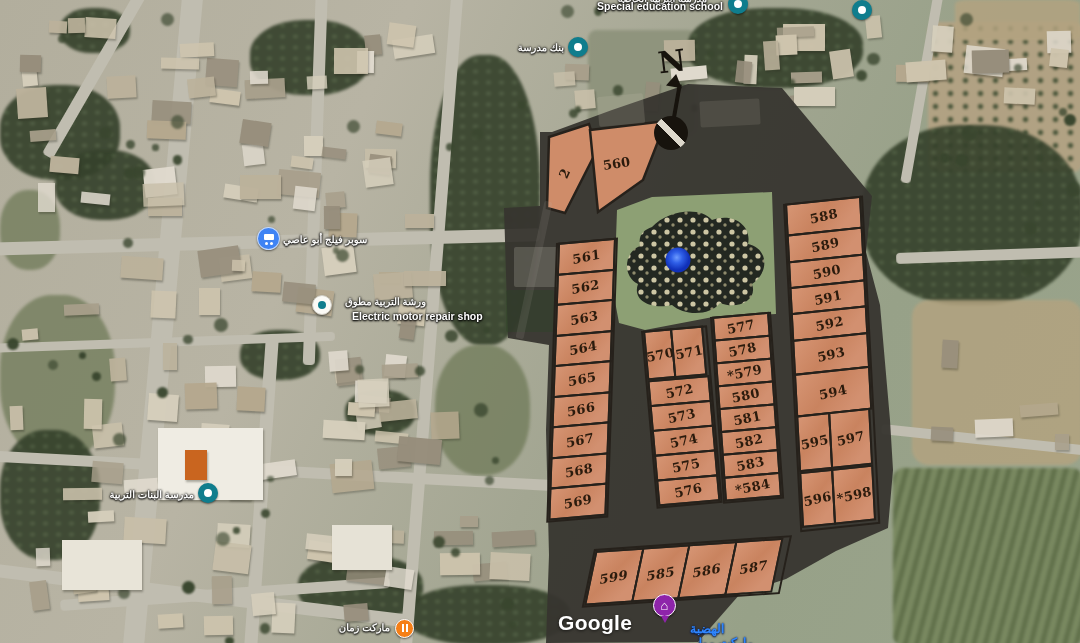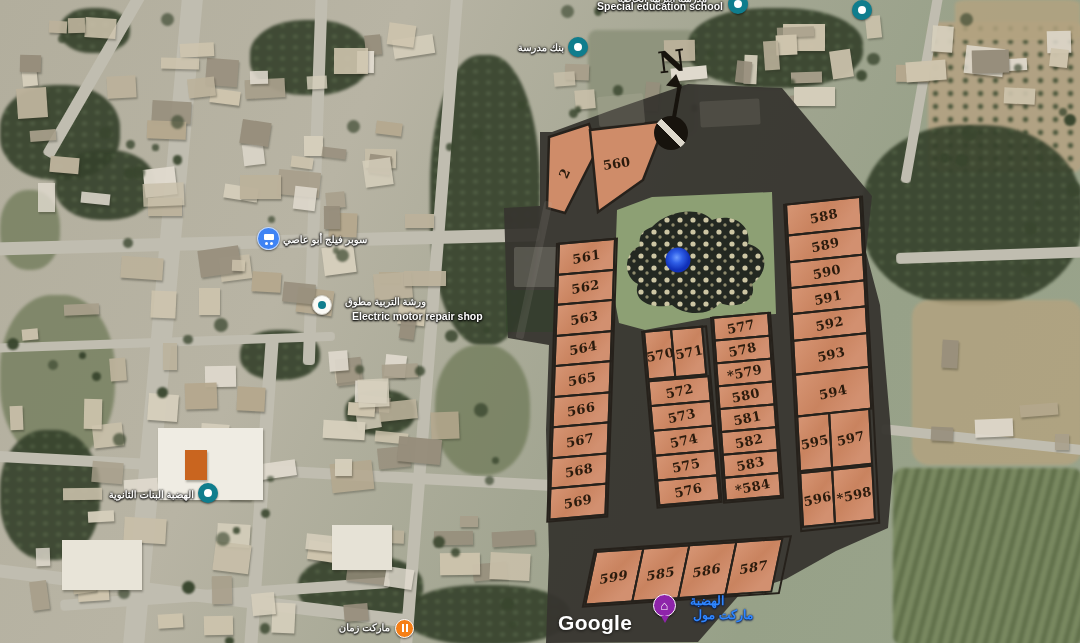--- a/index.html
+++ b/index.html
@@ -52,21 +52,21 @@
   .pin.whitec{width:20px;height:20px;background:#fbfaf6;border:1px solid #cfccc2;}
   .dotc{position:absolute;left:5px;top:5px;width:8px;height:8px;border-radius:50%;background:#0f7d8d;}
   .pin.purple{width:23px;height:23px;background:#8e24aa;border:1.5px solid #fff;color:#fff;display:flex;align-items:center;justify-content:center;font-size:13px;line-height:1;}
   .pin.purple::after{content:"⌂";}
   .ptail{position:absolute;left:7px;top:21px;width:0;height:0;border-left:4px solid transparent;border-right:4px solid transparent;border-top:7px solid #8e24aa;}
   .pin.orange{width:19px;height:19px;background:#f57f17;border:1.5px solid #fff;}
   .fork-glyph{position:absolute;left:6px;top:4px;width:2px;height:8px;background:#fff;box-shadow:4px 0 0 #fff;}
   .mlabel{position:absolute;color:#fff;font-size:10.5px;font-weight:700;white-space:nowrap;
     text-shadow:0 0 2px #000,0 1px 2px #000,0 0 3px #000;z-index:31;}
   .mlabel.ar{font-size:10px;filter:blur(.45px);opacity:.93;}
-  .mlabel.blue{color:#2f86ff;font-size:12.5px;text-shadow:0 0 2px #00194a,0 1px 2px #00194a;filter:blur(.35px);}
+  .mlabel.blue{color:#2f86ff;font-size:12.5px;text-shadow:0 0 2px #00194a,0 1px 2px #00194a;filter:blur(.35px);margin-top:28px;}
   .gwm{position:absolute;left:558px;top:611px;color:#fff;font-size:21px;font-weight:700;letter-spacing:.3px;
     text-shadow:0 1px 3px rgba(0,0,0,.6);z-index:31;}
 
   
   .cN{position:absolute;left:12px;top:0;font-family:"DejaVu Serif",serif;font-weight:700;font-size:30px;color:#17130d;transform:rotate(-7deg);}
   .cstem{position:absolute;left:28px;top:40px;width:4px;height:44px;background:#17130d;transform:rotate(10deg);}
   .chead{position:absolute;left:21px;top:30px;width:0;height:0;border-left:8px solid transparent;border-right:8px solid transparent;border-bottom:13px solid #17130d;transform:rotate(10deg);}
   .ccirc{position:absolute;left:8px;top:72px;width:34px;height:34px;border-radius:50%;background:
     linear-gradient(45deg,transparent 44%,#ddd8cc 44% 56%,transparent 56%),#17130d;}
 </style>
@@ -531,21 +531,21 @@
     </div>
     <div class="mlabel ar" style="left:283px;top:234px;" dir="rtl">سوبر فيلج أبو عاصي</div>
 
     <div class="pin whitec" style="left:312px;top:295px;">
       <span class="dotc"></span>
     </div>
     <div class="mlabel ar" style="left:345px;top:296px;" dir="rtl">ورشة التربية مطوق</div>
     <div class="mlabel" style="left:343px;top:310px;margin-left:9px;">Electric motor repair shop</div>
 
     <div class="pin teal" style="left:198px;top:483px;"></div>
-    <div class="mlabel ar" style="left:90px;top:489px;width:104px;text-align:right;" dir="rtl">الهضبة البنات الثانوية</div>
+    <div class="mlabel ar" style="left:90px;top:489px;width:104px;text-align:right;" dir="rtl">مدرسة البنات التربية</div>
 
     <div class="pin orange" style="left:395px;top:619px;">
       <span class="fork-glyph"></span>
     </div>
     <div class="mlabel ar" style="left:334px;top:622px;width:56px;text-align:right;" dir="rtl">ماركت زمان</div>
 
     <div class="pin purple" style="left:653px;top:594px;">
       <span class="ptail"></span>
     </div>
     <div class="mlabel blue" style="left:690px;top:593px;" dir="rtl">الهضبة</div>

